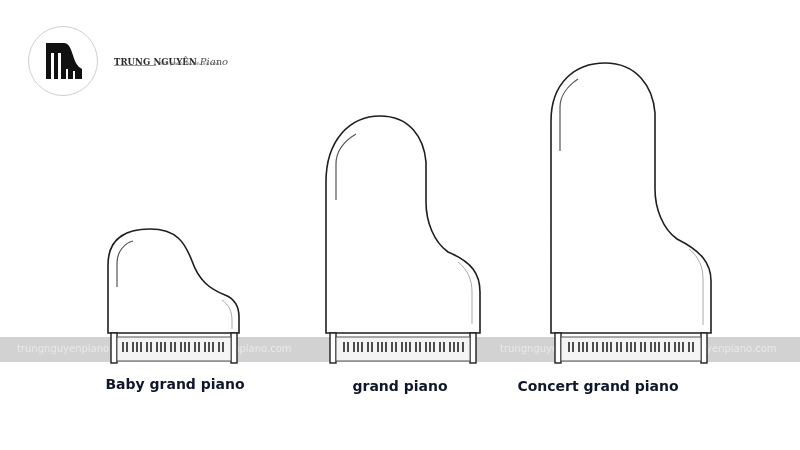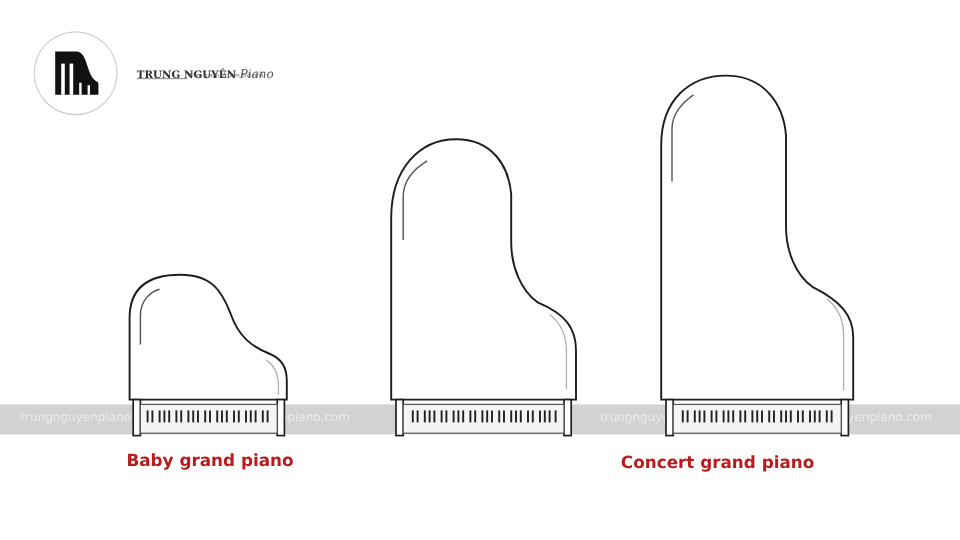--- a/index.html
+++ b/index.html
@@ -7,21 +7,21 @@
   .logo { position: absolute; left: 28px; top: 26px; width: 70px; height: 70px; border: 1px solid #cfcfcf; border-radius: 50%; background: #fff; box-sizing: border-box; }
   .logo svg { position: absolute; left: 15px; top: 14px; }
   .brand { position: absolute; left: 114px; top: 50px; }
   .brand-name { font-family: "DejaVu Serif", serif; font-weight: bold; font-size: 8.5px; color: #2a2a2a; letter-spacing: 0.1px; }
   .brand-script { font-family: "DejaVu Serif", serif; font-style: italic; font-size: 10px; color: #555; margin-left: 3px; }
   .brand-rule { position: absolute; left: 0; top: 15px; width: 42px; height: 1px; background: #999; }
   .brand-tag { position: absolute; left: 44px; top: 11px; font-size: 4.5px; color: #555; white-space: nowrap; }
   .band { position: absolute; left: 0; top: 337px; width: 800px; height: 25px; background: #d2d2d2; }
   .wm { position: absolute; top: 343px; font-family: "DejaVu Sans", sans-serif; font-size: 10px; color: #e9e9e9; white-space: nowrap; }
   svg.piano { position: absolute; overflow: visible; }
-  .label { position: absolute; color: #b91c1c; font-family: "DejaVu Sans", sans-serif; font-weight: bold; font-size: 14px; text-align: center; line-height: 22px; }
+  .label { position: absolute; color: #0f172a; font-family: "DejaVu Sans", sans-serif; font-weight: bold; font-size: 14px; text-align: center; line-height: 22px; }
 </style>
 </head>
 <body>
 
 <div class="logo">
   <svg width="40" height="40" viewBox="0 0 40 40">
     <path d="M2 2 H20 C27 2 28 14 32 22 C34 26 37 27 38 28 V38 H2 Z" fill="#111"></path>
     <rect x="7" y="12" width="3" height="26" fill="#fff"></rect>
     <rect x="14" y="12" width="3" height="26" fill="#fff"></rect>
     <rect x="22" y="28" width="2" height="10" fill="#fff"></rect>
@@ -146,16 +146,17 @@
       <line x1="136" y1="283" x2="136" y2="293"></line>
     <line x1="142" y1="283" x2="142" y2="293"></line>
       <line x1="146" y1="283" x2="146" y2="293"></line>
   </g>
 </svg>
 
 <div class="label" style="left:95px;top:373px;width:160px">
   <div>Baby grand piano</div>
 </div>
 <div class="label" style="left:320px;top:375px;width:160px">
+  <div>grand piano</div>
 </div>
 <div class="label" style="left:498px;top:375px;width:200px">
   <div>Concert grand piano</div>
 </div>
 
 </body></html>

